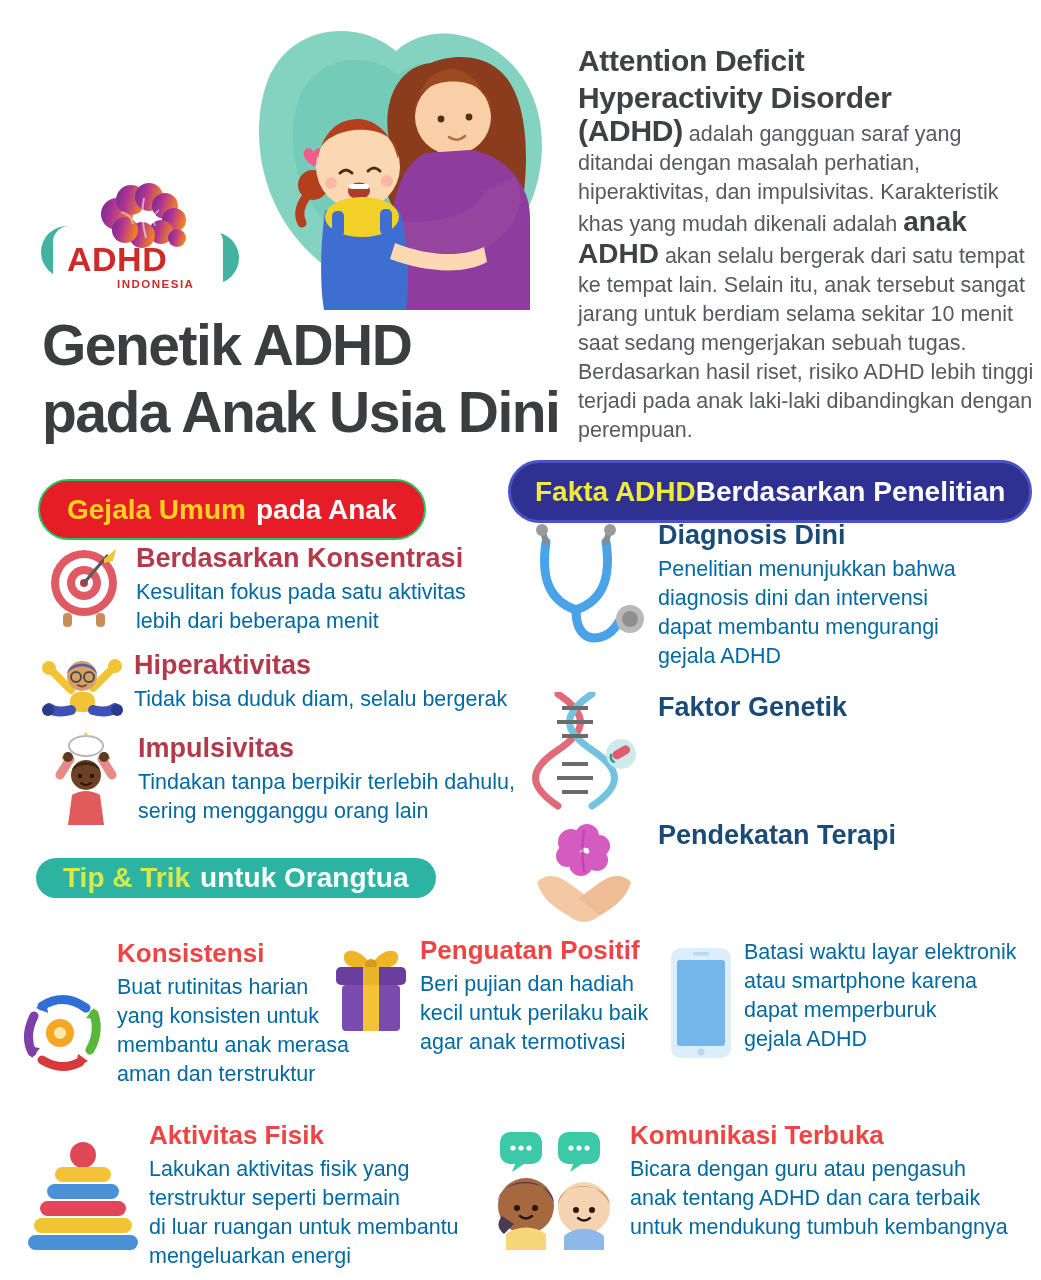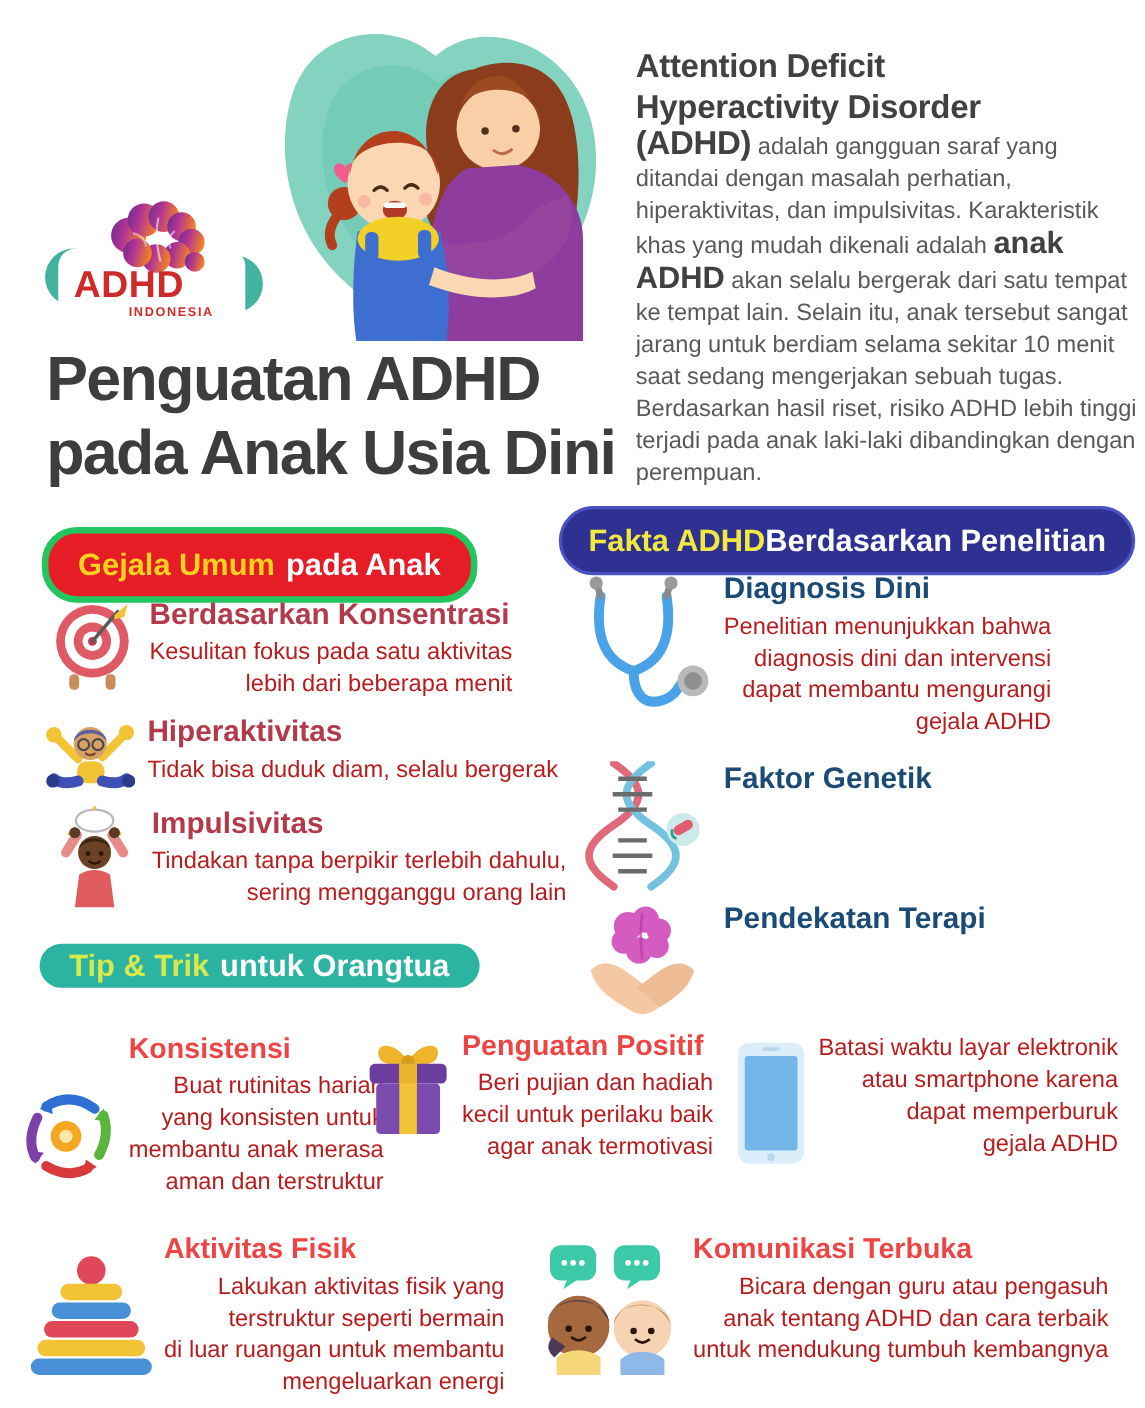--- a/index.html
+++ b/index.html
@@ -11,35 +11,35 @@
   #intro{left:578px;top:20px;width:460px;line-height:29px;color:#57595c;font-size:21.5px;}
   #intro .hblock{display:block;font-size:30px;line-height:37px;font-weight:800;color:#3f4143;letter-spacing:-.3px;}
   #intro .hinline{font-size:30px;font-weight:800;color:#3f4143;letter-spacing:-.3px;margin-right:6px;}
   #intro .binline{font-size:28px;font-weight:800;color:#3f4143;}
 
   
   #main-title{left:42px;top:312px;font-size:57px;line-height:67px;font-weight:800;color:#3c3d3f;letter-spacing:-1.5px;}
 
   
   .pill{display:inline-flex;align-items:center;border-radius:32px;font-weight:800;font-size:28px;white-space:nowrap;}
-  #symptoms-pill{left:38px;top:479px;height:57px;padding:0 27px;background:#e61c27;border:6px solid #22c55e;}
+  #symptoms-pill{left:38px;top:479px;height:57px;padding:0 27px;background:#e61c27;border:2px solid #22c55e;}
   #facts-pill{left:508px;top:460px;height:57px;padding:0 24px;background:#2e3192;border:3px solid #4a52c4;}
   #tips-pill{left:36px;top:858px;height:40px;padding:0 27px;background:#2db3a2;}
   .hl-yellow{color:#ffd21f;margin-right:10px;}
   .hl-lemon{color:#f2e93e;}
   .hl-lime{color:#d6ea4b;margin-right:10px;}
   .pill-rest{color:#ffffff;}
 
   
   .item{display:flex;align-items:flex-start;}
   .icon-box{display:flex;justify-content:center;flex:none;}
   .t-red{font-size:27px;font-weight:800;color:#b23a4a;margin:0 0 4px 0;}
   .t-navy{font-size:27px;font-weight:800;color:#1a4b76;margin:0 0 4px 0;}
   .t-teal{font-size:26px;font-weight:700;color:#ef4444;margin:0 0 4px 0;}
-  .desc{font-size:21.5px;line-height:29px;color:#b91c1c;white-space:pre-line;text-align:right;}
+  .desc{font-size:21.5px;line-height:29px;color:#0369a1;white-space:pre-line;}
 
   .sym1{left:40px;top:543px;} .sym2{left:38px;top:650px;} .sym3{left:42px;top:733px;}
   .sym1 .icon-box,.sym2 .icon-box,.sym3 .icon-box{width:88px;margin-right:8px;}
 
   .fact1{left:520px;top:520px;} .fact2{left:520px;top:692px;} .fact3{left:520px;top:820px;}
   .fact1 .icon-box,.fact2 .icon-box,.fact3 .icon-box{width:128px;margin-right:10px;}
 
   .tip1{left:15px;top:938px;}  .tip1 .icon-box{width:94px;margin-right:8px;margin-top:48px;}
   .tip2{left:330px;top:935px;} .tip2 .icon-box{width:82px;margin-right:8px;margin-top:4px;}
   .tip3{left:668px;top:938px;} .tip3 .icon-box{width:66px;margin-right:10px;margin-top:8px;}
@@ -125,21 +125,21 @@
 
   <p class="abs" id="intro">
     <strong class="hblock">Attention Deficit</strong>
     <strong class="hblock">Hyperactivity Disorder</strong>
     <strong class="hinline">(ADHD)</strong><span>adalah gangguan saraf yang ditandai dengan masalah perhatian, hiperaktivitas, dan impulsivitas. Karakteristik khas yang mudah dikenali adalah</span>
     <strong class="binline">anak ADHD</strong>
     <span>akan selalu bergerak dari satu tempat ke tempat lain. Selain itu, anak tersebut sangat jarang untuk berdiam selama sekitar 10 menit saat sedang mengerjakan sebuah tugas. Berdasarkan hasil riset, risiko ADHD lebih tinggi terjadi pada anak laki-laki dibandingkan dengan perempuan.</span>
   </p>
 
   <h1 class="abs" id="main-title" style="margin:0;">
-    <span style="display:block;">Penguatan ADHD</span>
+    <span style="display:block;">Genetik ADHD</span>
     <span style="display:block;">pada Anak Usia Dini</span>
   </h1>
 
   <div class="abs pill" id="symptoms-pill">
     <span class="hl-yellow">Gejala Umum</span>
     <span class="pill-rest">pada Anak</span>
   </div>
 
   <div class="abs item sym1">
     <div class="icon-box">

